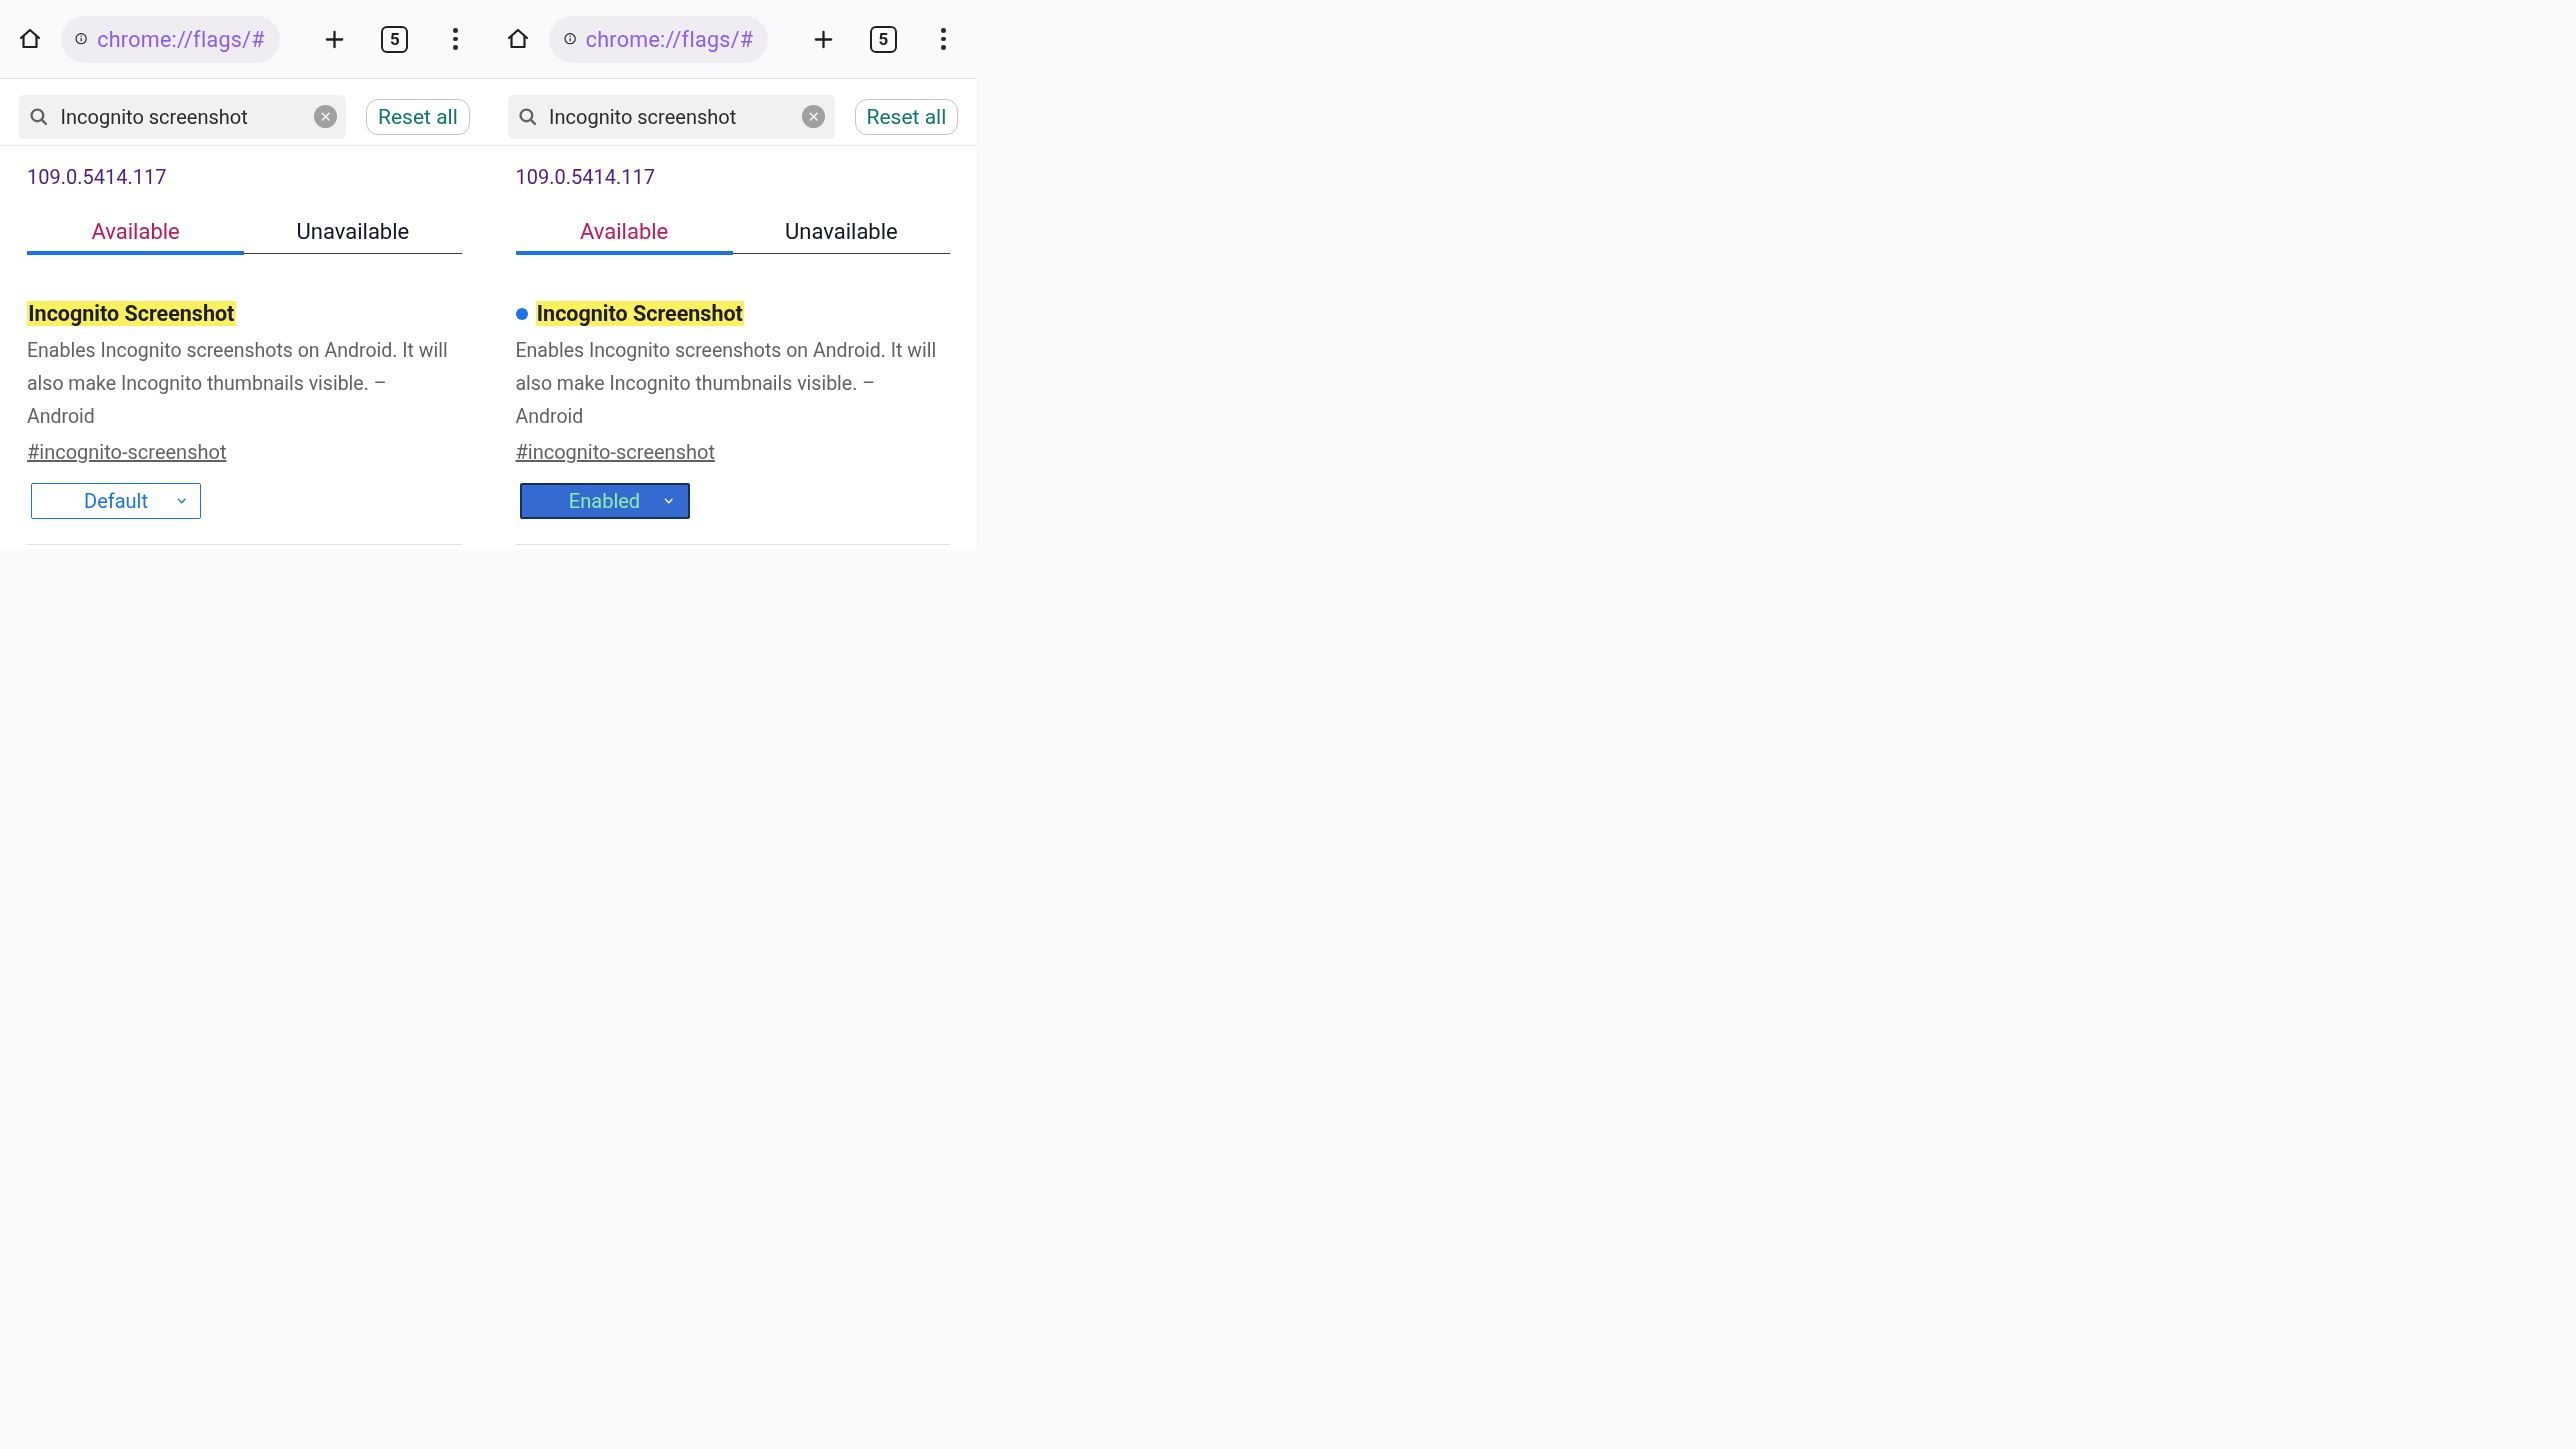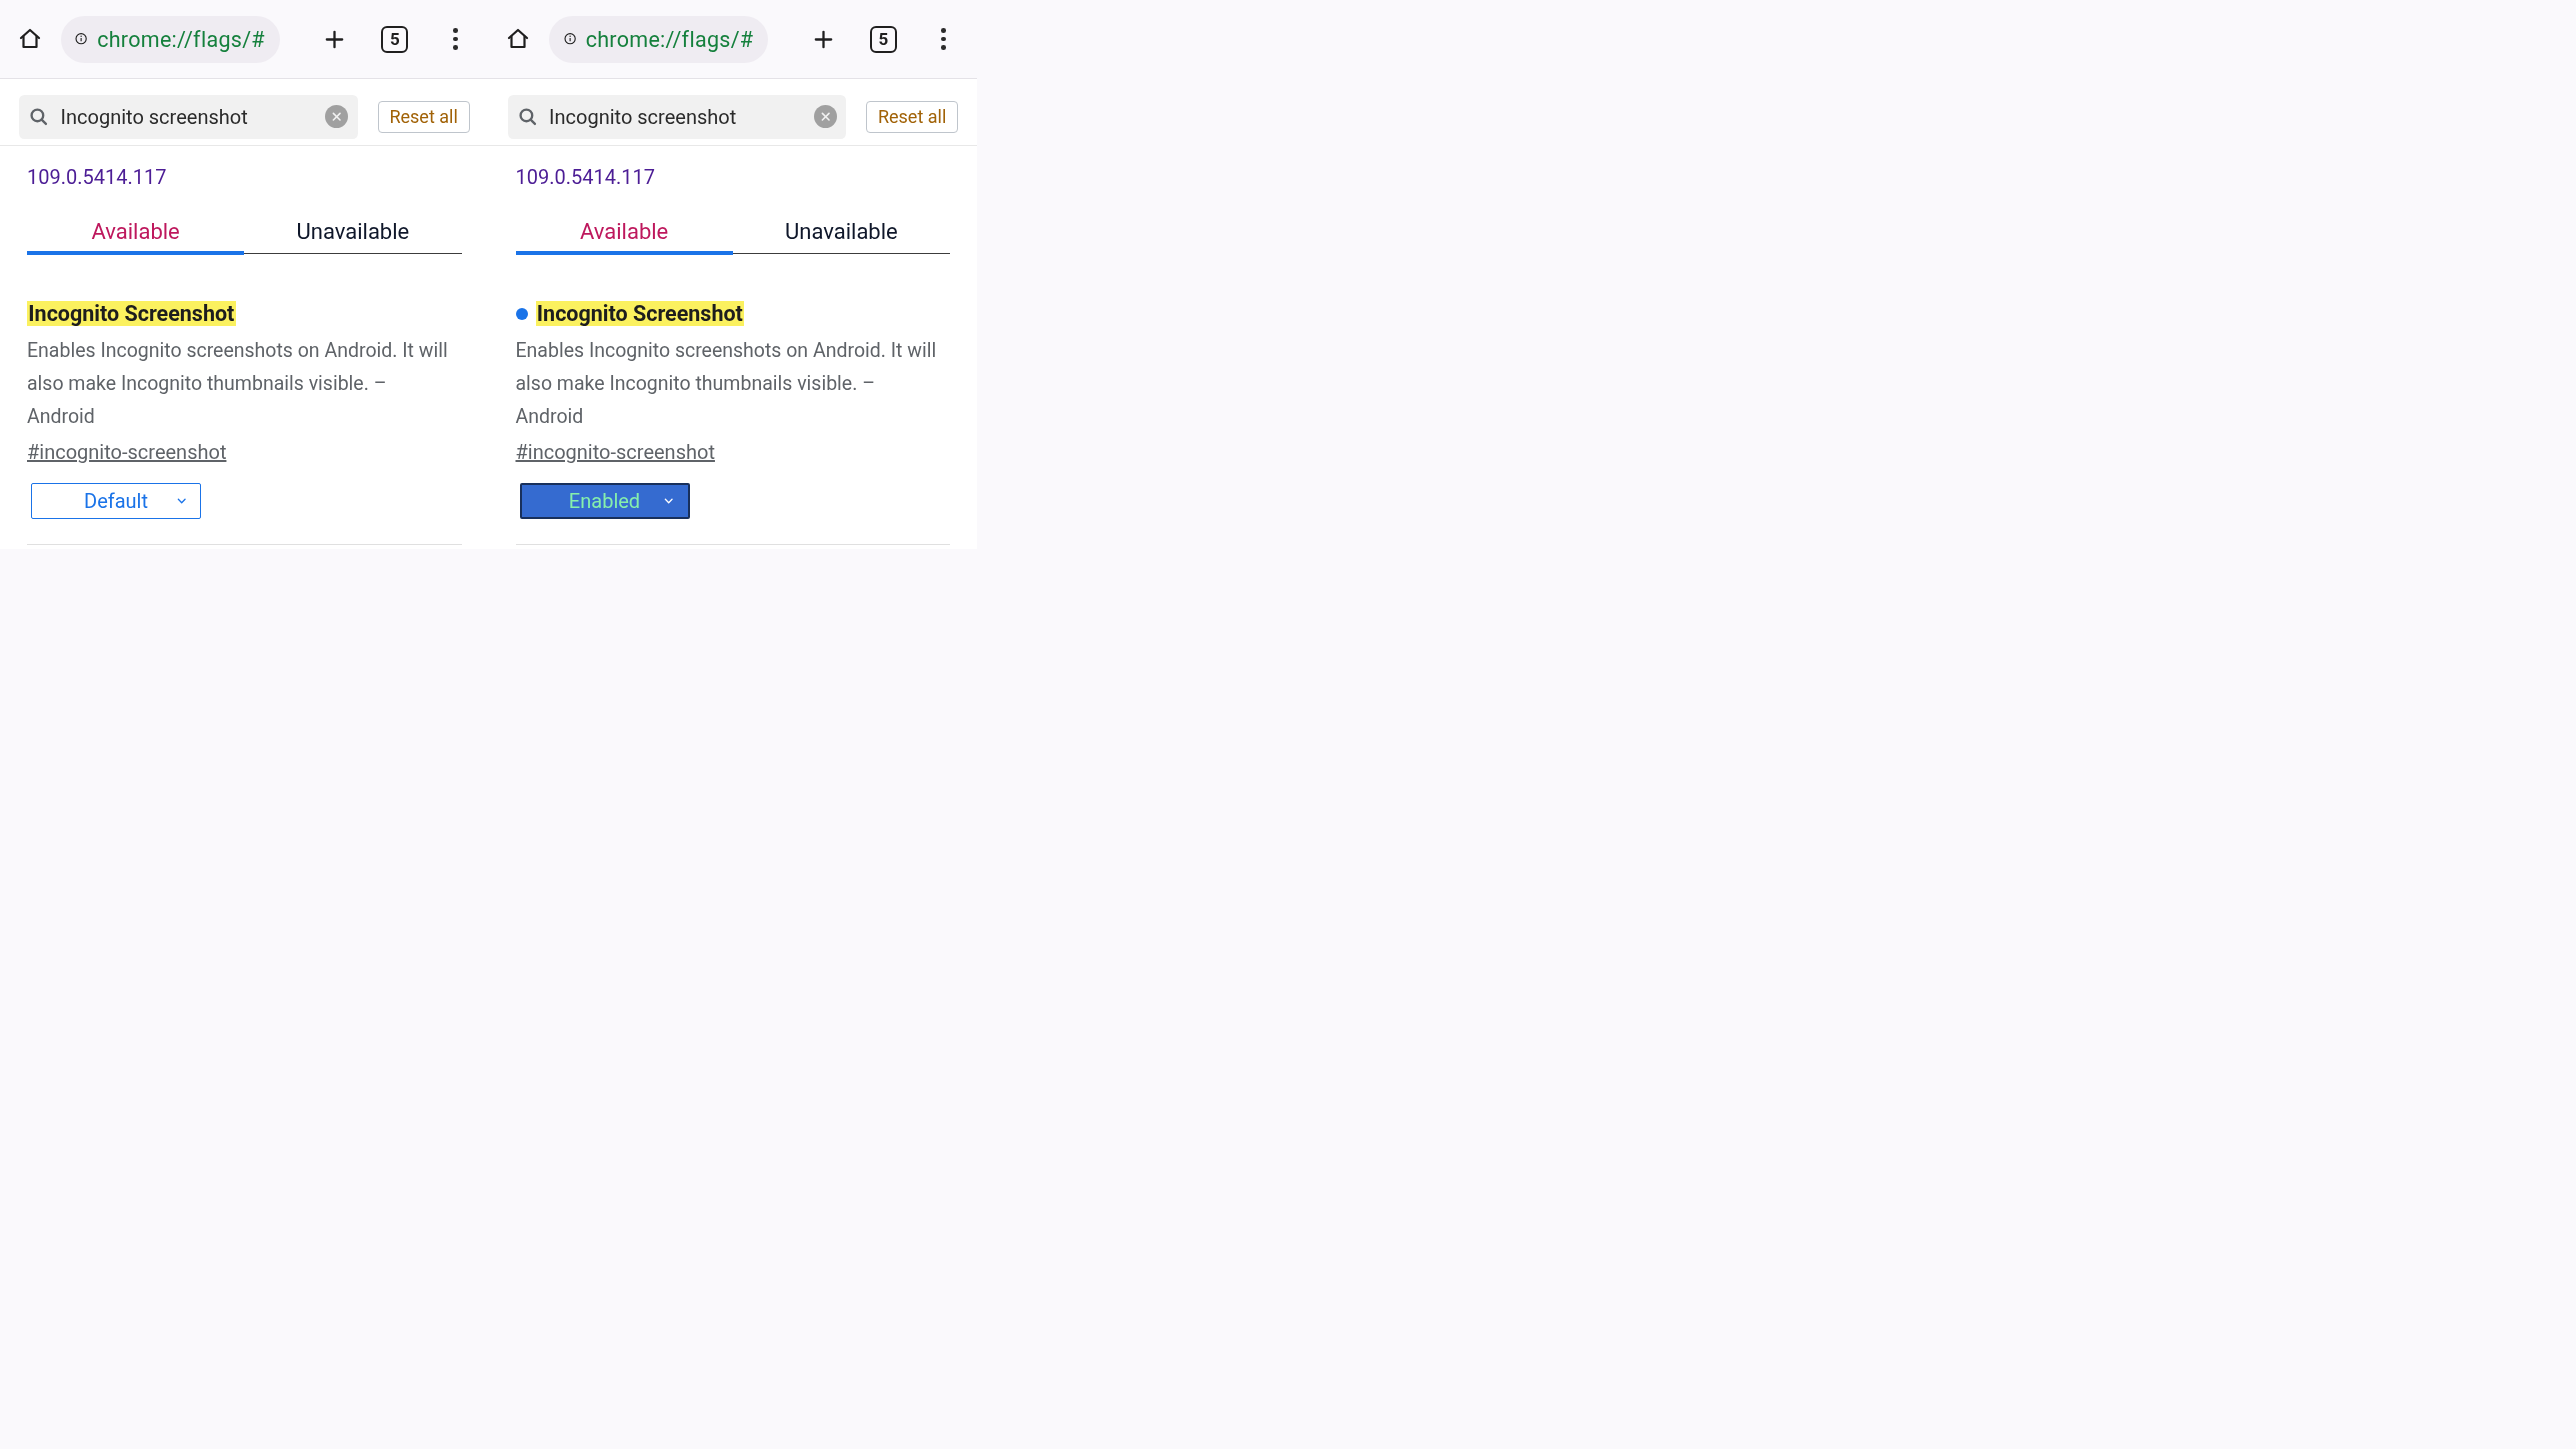--- a/index.html
+++ b/index.html
@@ -37,21 +37,21 @@
     border-radius: 23.5px;
     display: flex;
     align-items: center;
     padding: 0 14.8px;
     gap: 9.4px;
     margin-left: 4px;
     width: 219px;
     color: #3c3c3c;
     font-size: 21.5px;
   }
-  .omnibox .url { color: #15803d; letter-spacing: 0.3px; }
+  .omnibox .url { color: #8b5cf6; letter-spacing: 0.3px; }
   .top-icon {
     width: 59px; height: 54px;
     display: flex; align-items: center; justify-content: center;
     margin-left: 1.3px;
   }
   .tab-count {
     width: 27px; height: 27px;
     border: 2.3px solid #1f1f1f;
     border-radius: 6px;
     display: flex; align-items: center; justify-content: center;
@@ -86,23 +86,23 @@
   }
   .search-box .query { flex: 1; font-size: 20px; color: #2b2b2b; }
   .clear-btn {
     width: 23px; height: 23px; border-radius: 50%;
     background: #a0a0a0;
     display: flex; align-items: center; justify-content: center;
   }
   .reset-btn {
     padding: 4.7px 10.7px;
     border: 1px solid #bfc5cc;
-    border-radius: 4px;
-    color: #a16207;
-    font-size: 18px;
+    border-radius: 12px;
+    color: #0f766e;
+    font-size: 21px;
     background: #fff;
   }
   .version {
     font-size: 20px;
     color: #4c1d95;
     padding: 19px 27px 0 27px;
   }
   .tabs {
     display: flex;
     margin: 29.5px 27px 0 27px;

